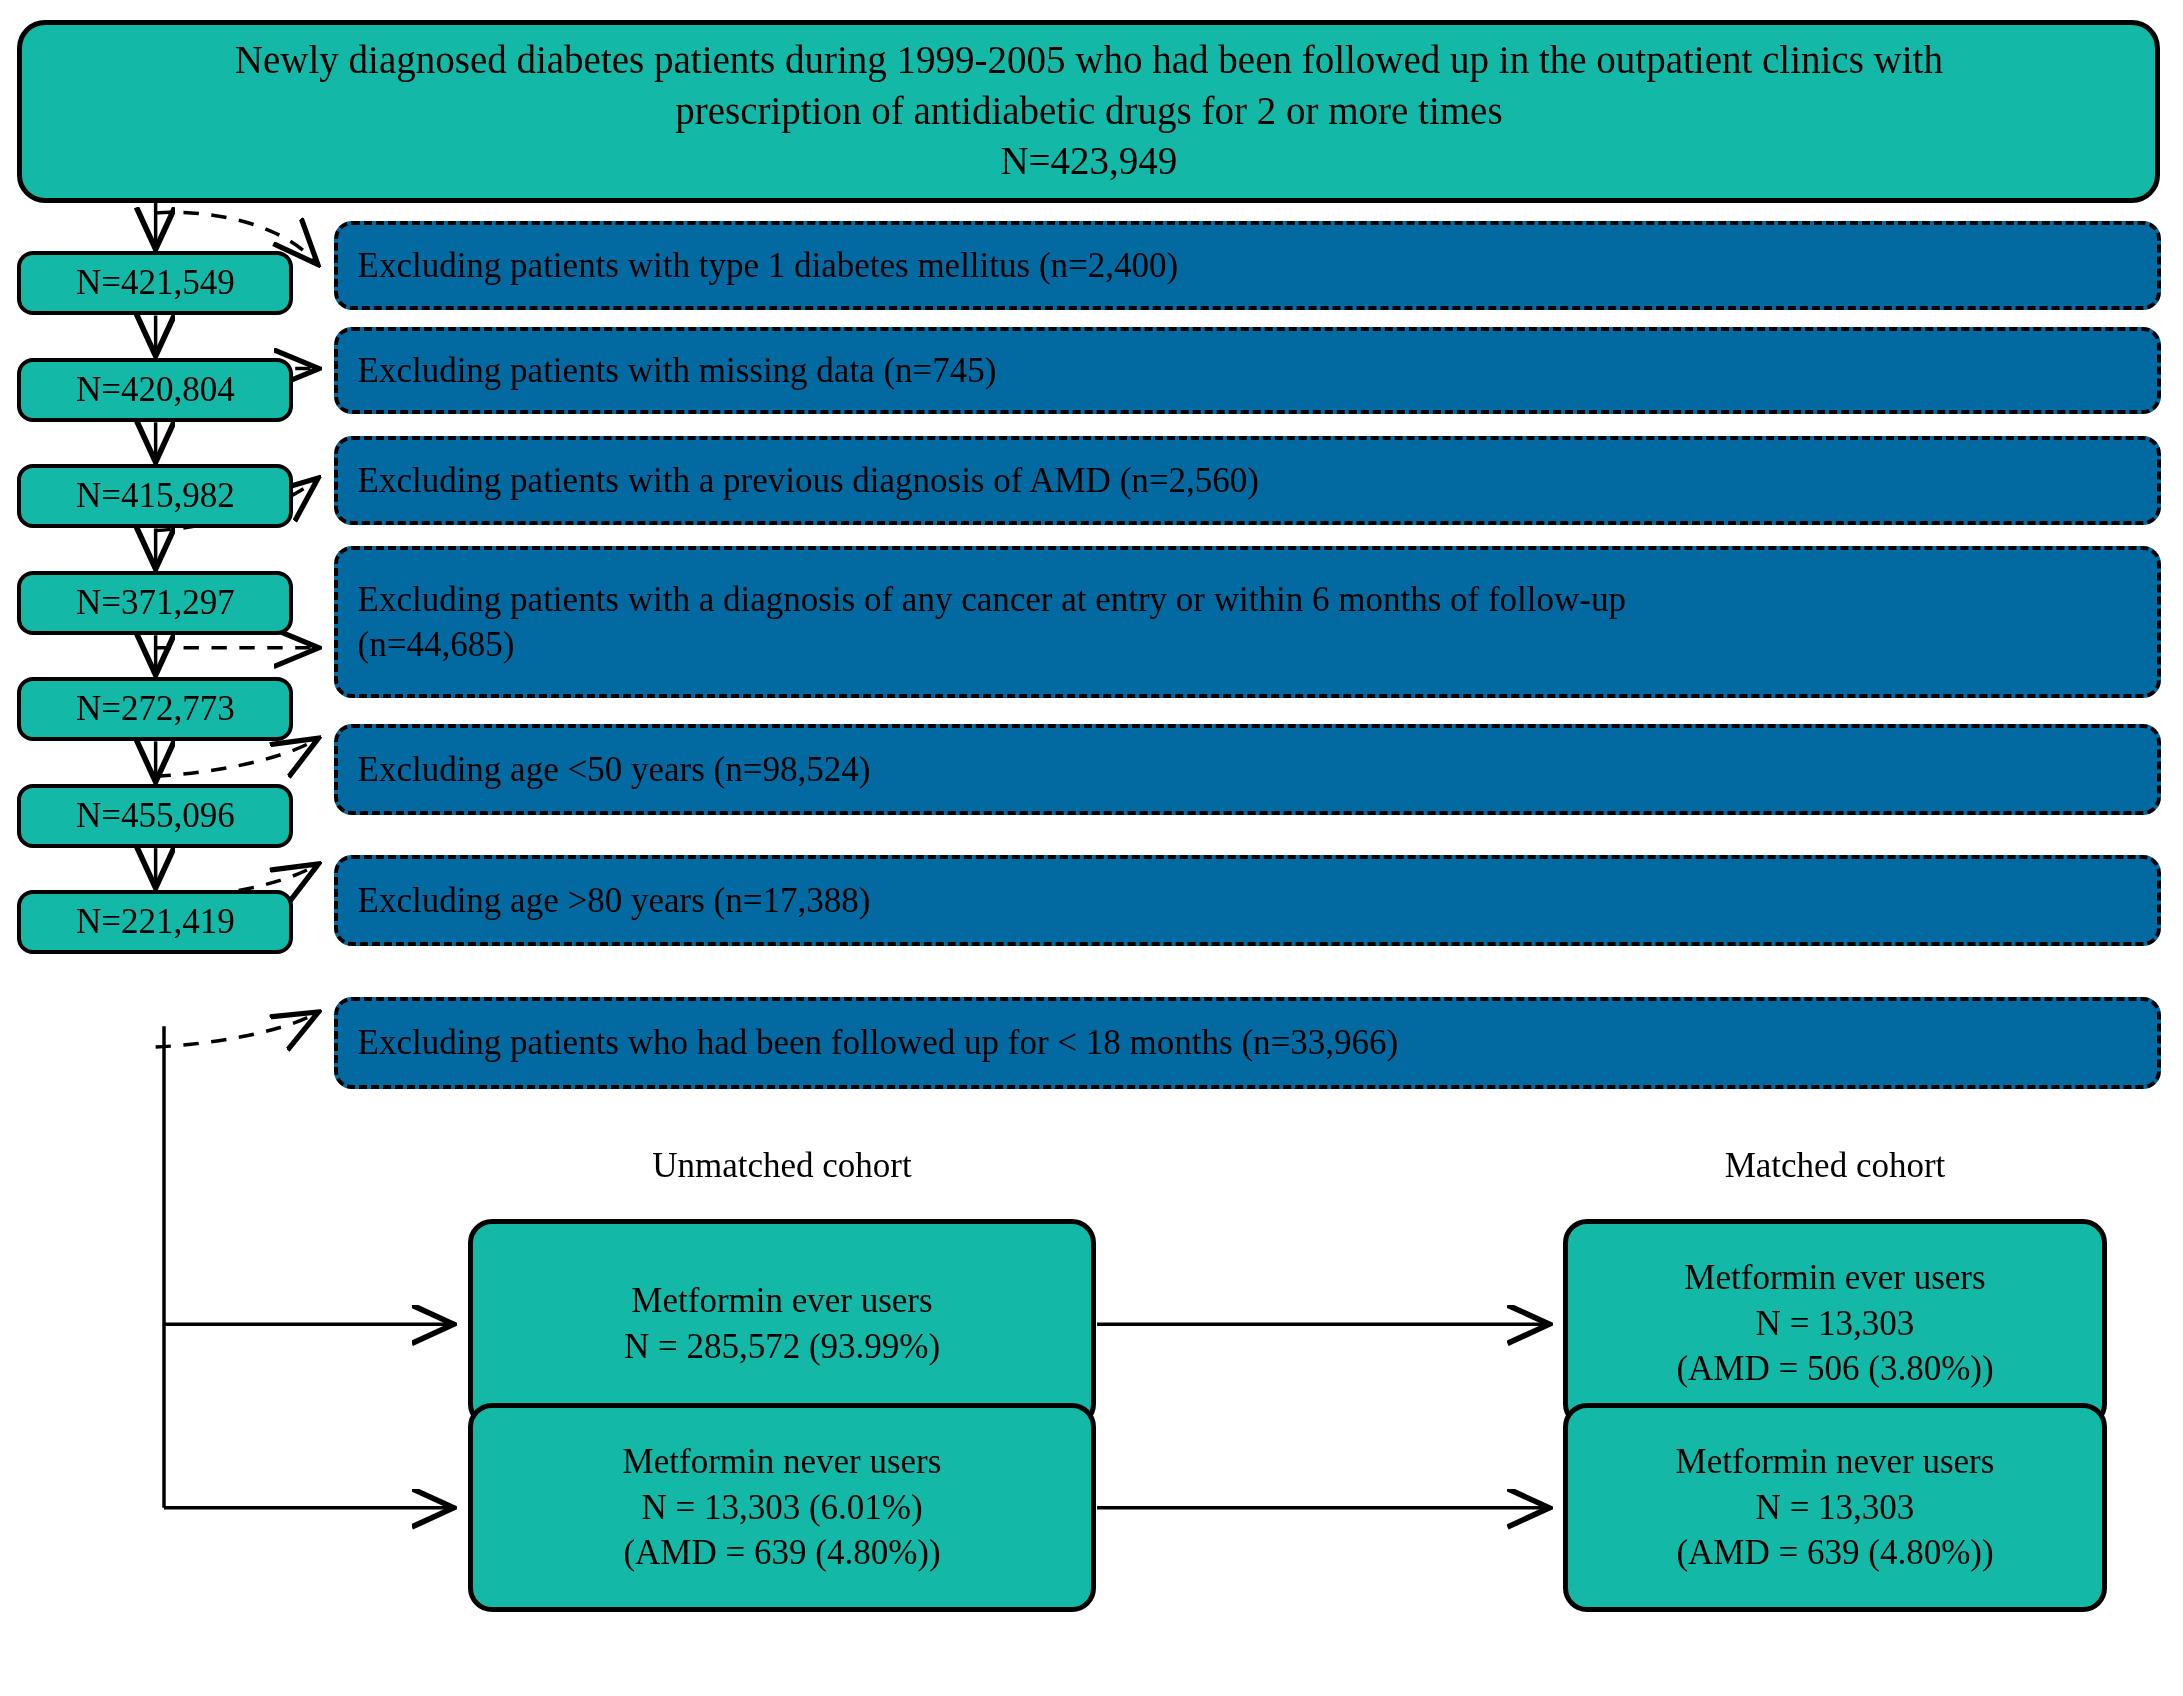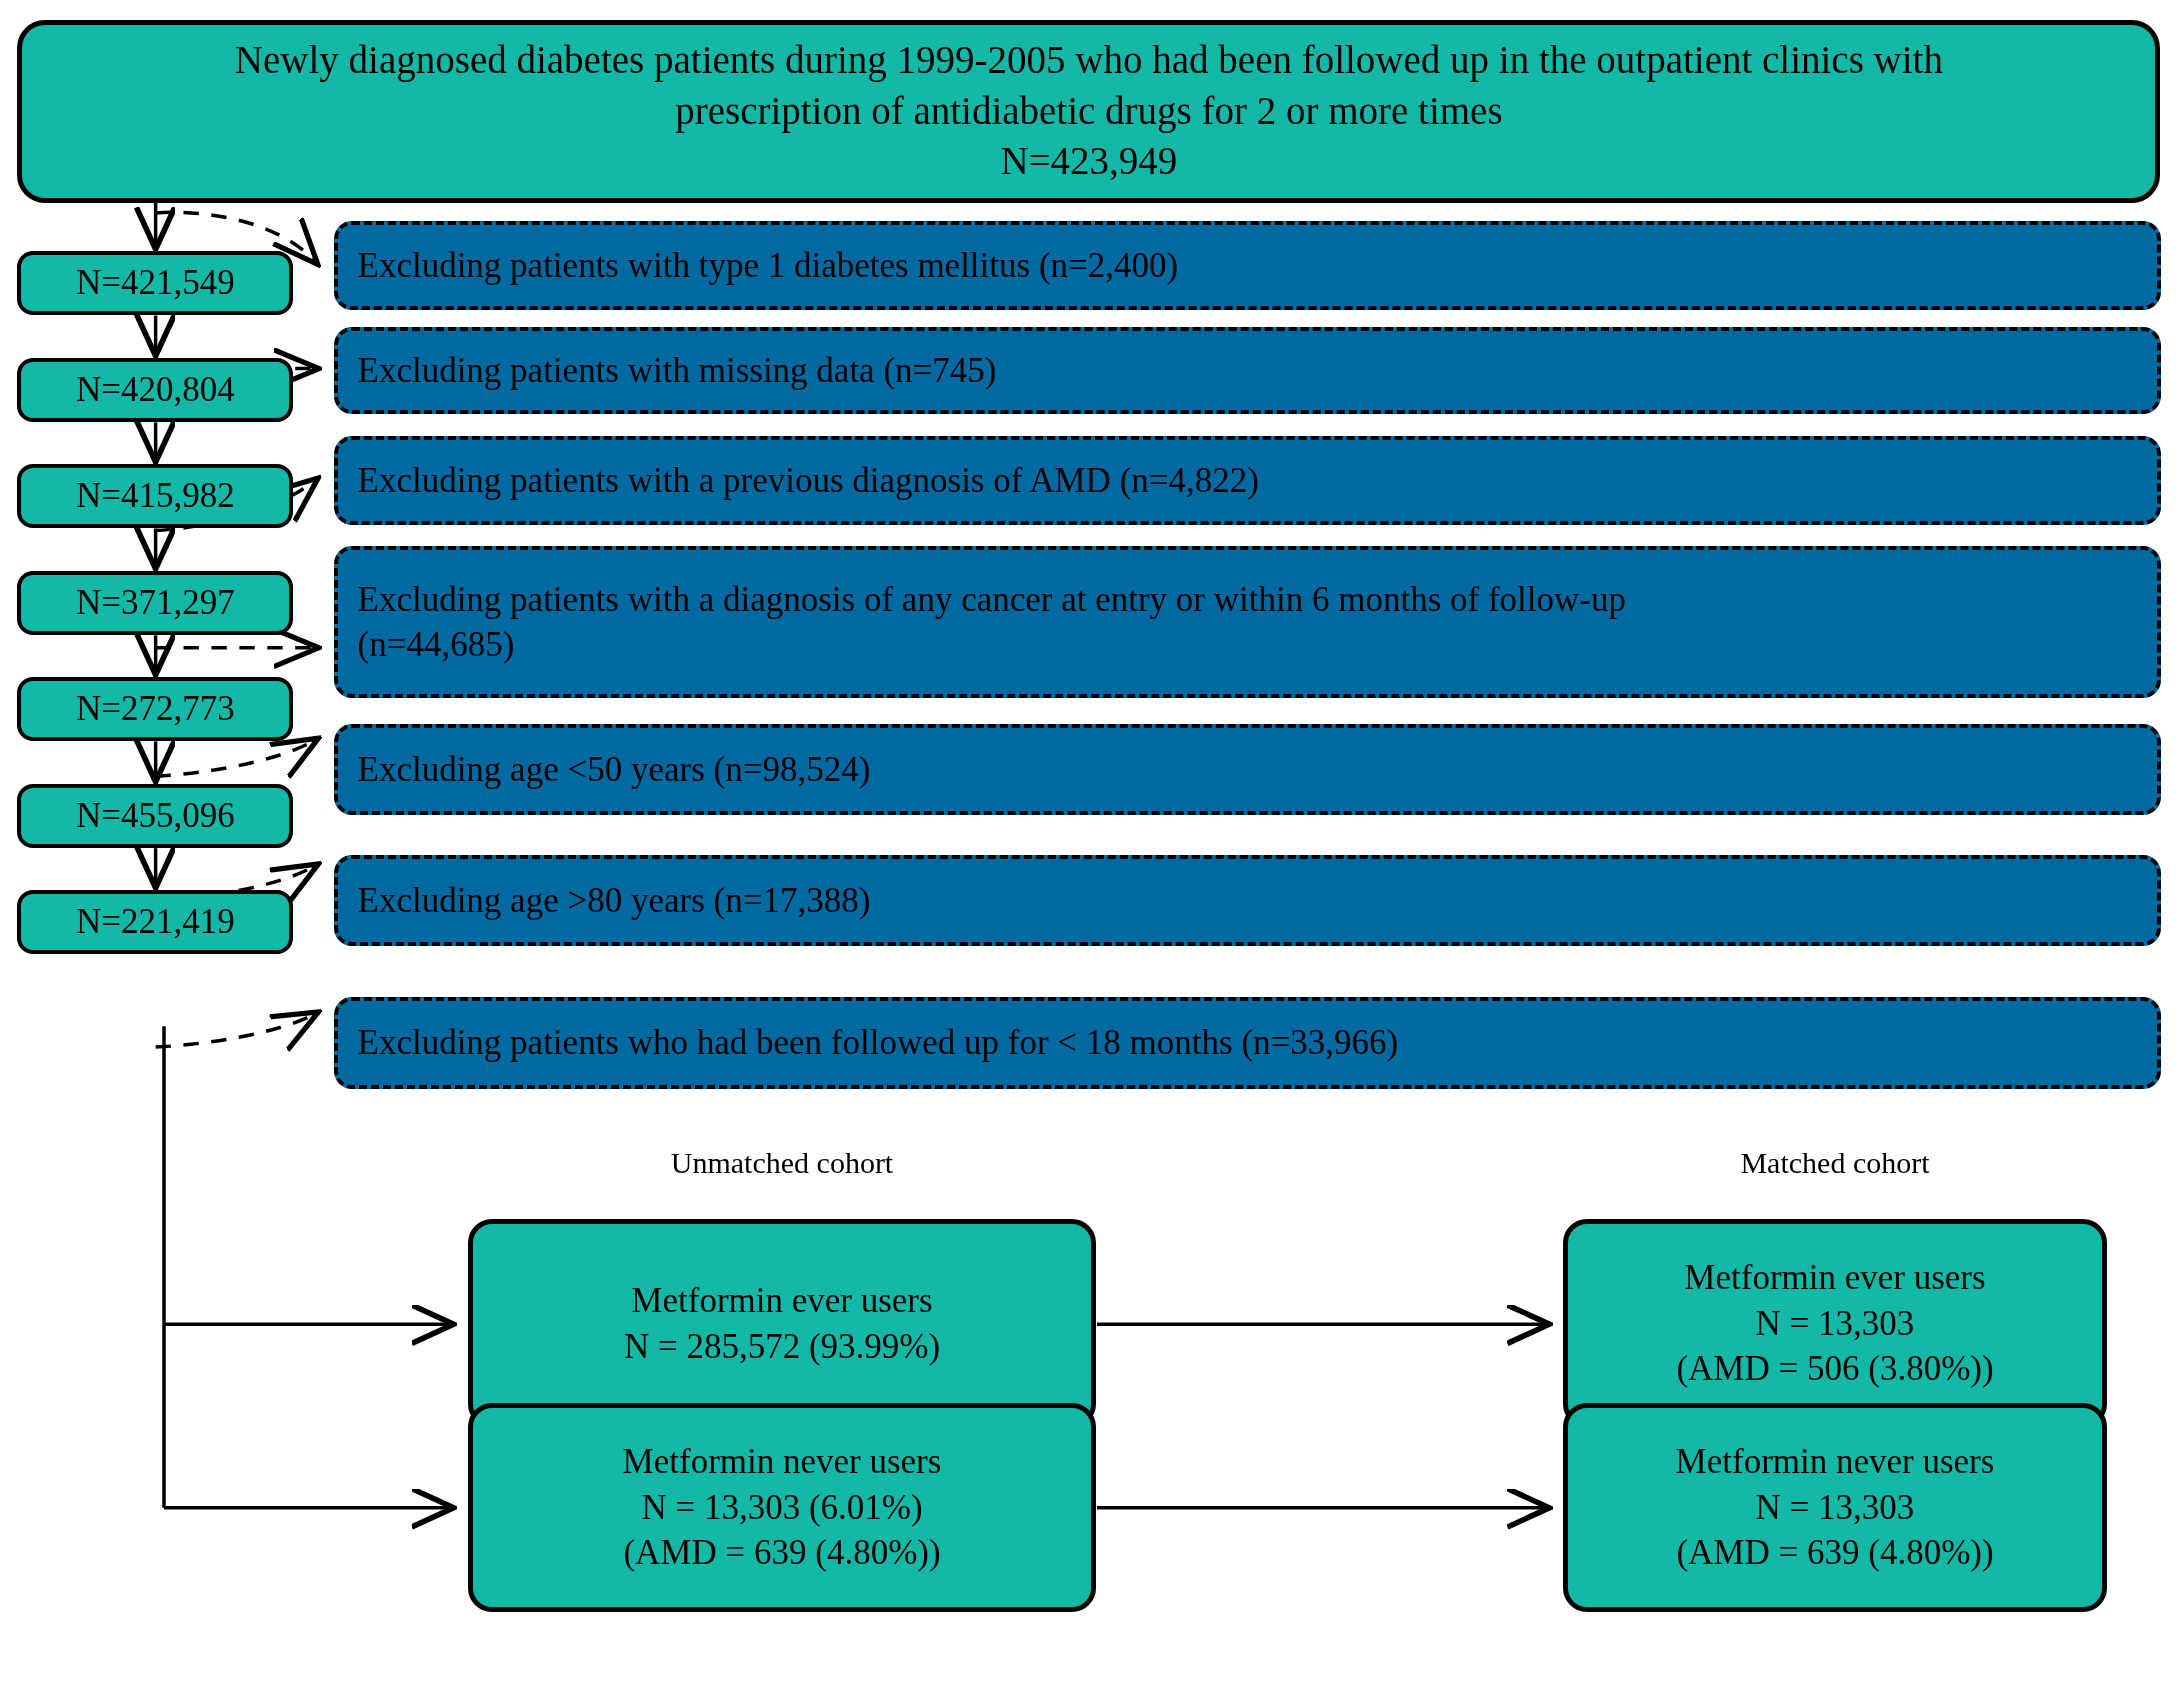--- a/index.html
+++ b/index.html
@@ -69,21 +69,21 @@
     font-size:35px;
     border-width:5.6px;
     border-radius:24px;
     flex-direction:column;
   }
   .cohort-box.right{width:544px;}
   .cohort-box .line{display:block;white-space:nowrap;}
 
   .cohort-label{
     position:absolute;
-    font-size:30px;
+    font-size:35px;
     text-align:center;
     white-space:nowrap;
     z-index:6;
   }
 
   
   #wires{position:absolute;left:0;top:0;width:2183px;height:1697px;z-index:2;}
 </style>
 </head>
 <body>
@@ -169,21 +169,21 @@
 
   <div class="dash-box ex-box" style="top:221px;height:89px">
     <div class="dtext"><span>Excluding patients with type 1 diabetes mellitus  (n=2,400)</span></div>
   </div>
 
   <div class="dash-box ex-box" style="top:327px;height:87px">
     <div class="dtext"><span>Excluding patients with missing data (n=745)</span></div>
   </div>
 
   <div class="dash-box ex-box" style="top:436px;height:89px">
-    <div class="dtext"><span>Excluding patients with a previous diagnosis of AMD (n=4,822)</span></div>
+    <div class="dtext"><span>Excluding patients with a previous diagnosis of AMD (n=2,560)</span></div>
   </div>
 
   <div class="dash-box ex-box" style="top:546px;height:152px">
     <div class="dtext">
       <span>Excluding patients with a diagnosis of any cancer at entry or within  6 months of follow-up</span><br>
       <span>(n=44,685)</span>
     </div>
   </div>
 
   <div class="dash-box ex-box" style="top:724px;height:91px">

